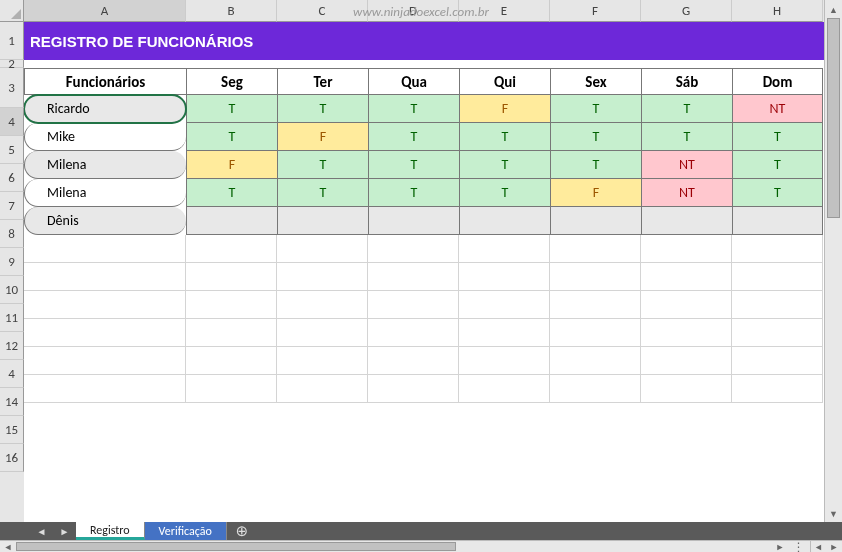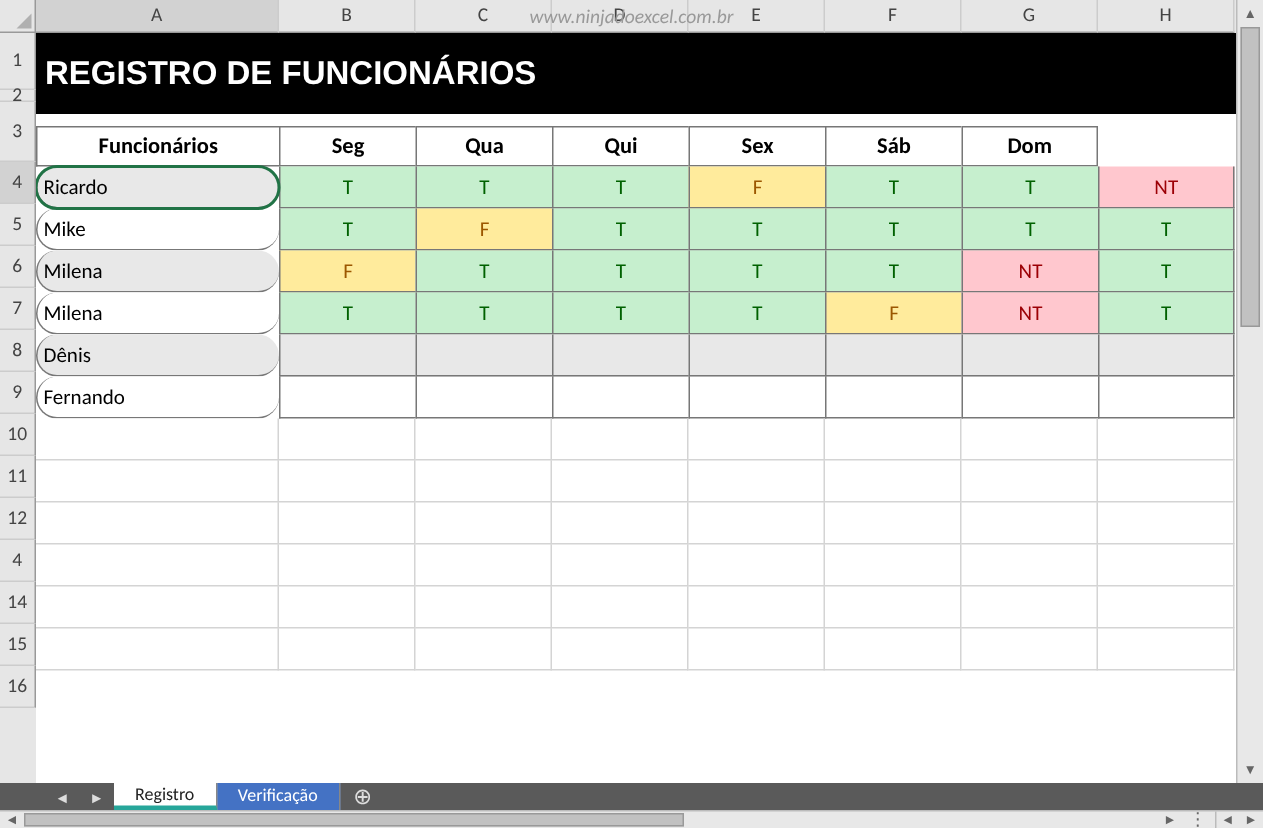--- a/index.html
+++ b/index.html
@@ -91,25 +91,25 @@
 .grid {
   position: absolute;
   top: 22px;
   left: 24px;
   right: 18px;
   bottom: 30px;
   background: #fff;
   overflow: hidden;
 }
 .title-row {
-  height: 54px;
-  background: #000000;
+  height: 38px;
+  background: #6d28d9;
   color: #fff;
   font-weight: bold;
-  font-size: 22px;
+  font-size: 15px;
   display: flex;
   align-items: center;
   padding-left: 6px;
   font-family: 'Segoe UI', Arial, sans-serif;
 }
 .spacer-row {
   height: 8px;
   display: flex;
 }
 .spacer-row .c { border: none; }
@@ -137,21 +137,21 @@
 .header-row .c {
   background: #fff;
   font-weight: bold;
   font-size: 15px;
   border: 1px solid #777;
   border-right: none;
 }
 .header-row .c:last-child { border-right: 1px solid #777; }
 .name-cell {
   justify-content: flex-start;
-  padding-left: 4px;
+  padding-left: 22px;
   border-radius: 14px;
 }
 .data-row .c {
   border: 1px solid #777;
   border-top: none;
   border-right: none;
 }
 .data-row .c:last-child { border-right: 1px solid #777; }
 .alt { background: #e8e8e8; }
 .fill-T { background: #c6efce; color: #006100; }
@@ -335,20 +335,21 @@
       <div class="c w-day"></div>
       <div class="c w-day"></div>
       <div class="c w-day"></div>
       <div class="c w-day"></div>
       <div class="c w-day"></div>
       <div class="c w-day"></div>
     </div>
   <div class="header-row" id="header-row">
       <div class="c w-A">Funcionários</div>
       <div class="c w-day">Seg</div>
+      <div class="c w-day">Ter</div>
       <div class="c w-day">Qua</div>
       <div class="c w-day">Qui</div>
       <div class="c w-day">Sex</div>
       <div class="c w-day">Sáb</div>
       <div class="c w-day">Dom</div>
     </div>
   <div id="data-rows">
       <div class="data-row">
         <div class="c w-A name-cell alt active-cell">Ricardo</div>
         <div class="c w-day fill-T">T</div>
@@ -392,30 +393,20 @@
       <div class="data-row">
         <div class="c w-A name-cell alt">Dênis</div>
         <div class="c w-day alt"></div>
         <div class="c w-day alt"></div>
         <div class="c w-day alt"></div>
         <div class="c w-day alt"></div>
         <div class="c w-day alt"></div>
         <div class="c w-day alt"></div>
         <div class="c w-day alt"></div>
       </div>
-      <div class="data-row">
-        <div class="c w-A name-cell">Fernando</div>
-        <div class="c w-day"></div>
-        <div class="c w-day"></div>
-        <div class="c w-day"></div>
-        <div class="c w-day"></div>
-        <div class="c w-day"></div>
-        <div class="c w-day"></div>
-        <div class="c w-day"></div>
-      </div>
     </div>
   <div id="empty-rows">
       <div class="empty-row">
         <div class="c w-A"></div>
         <div class="c w-day"></div>
         <div class="c w-day"></div>
         <div class="c w-day"></div>
         <div class="c w-day"></div>
         <div class="c w-day"></div>
         <div class="c w-day"></div>

